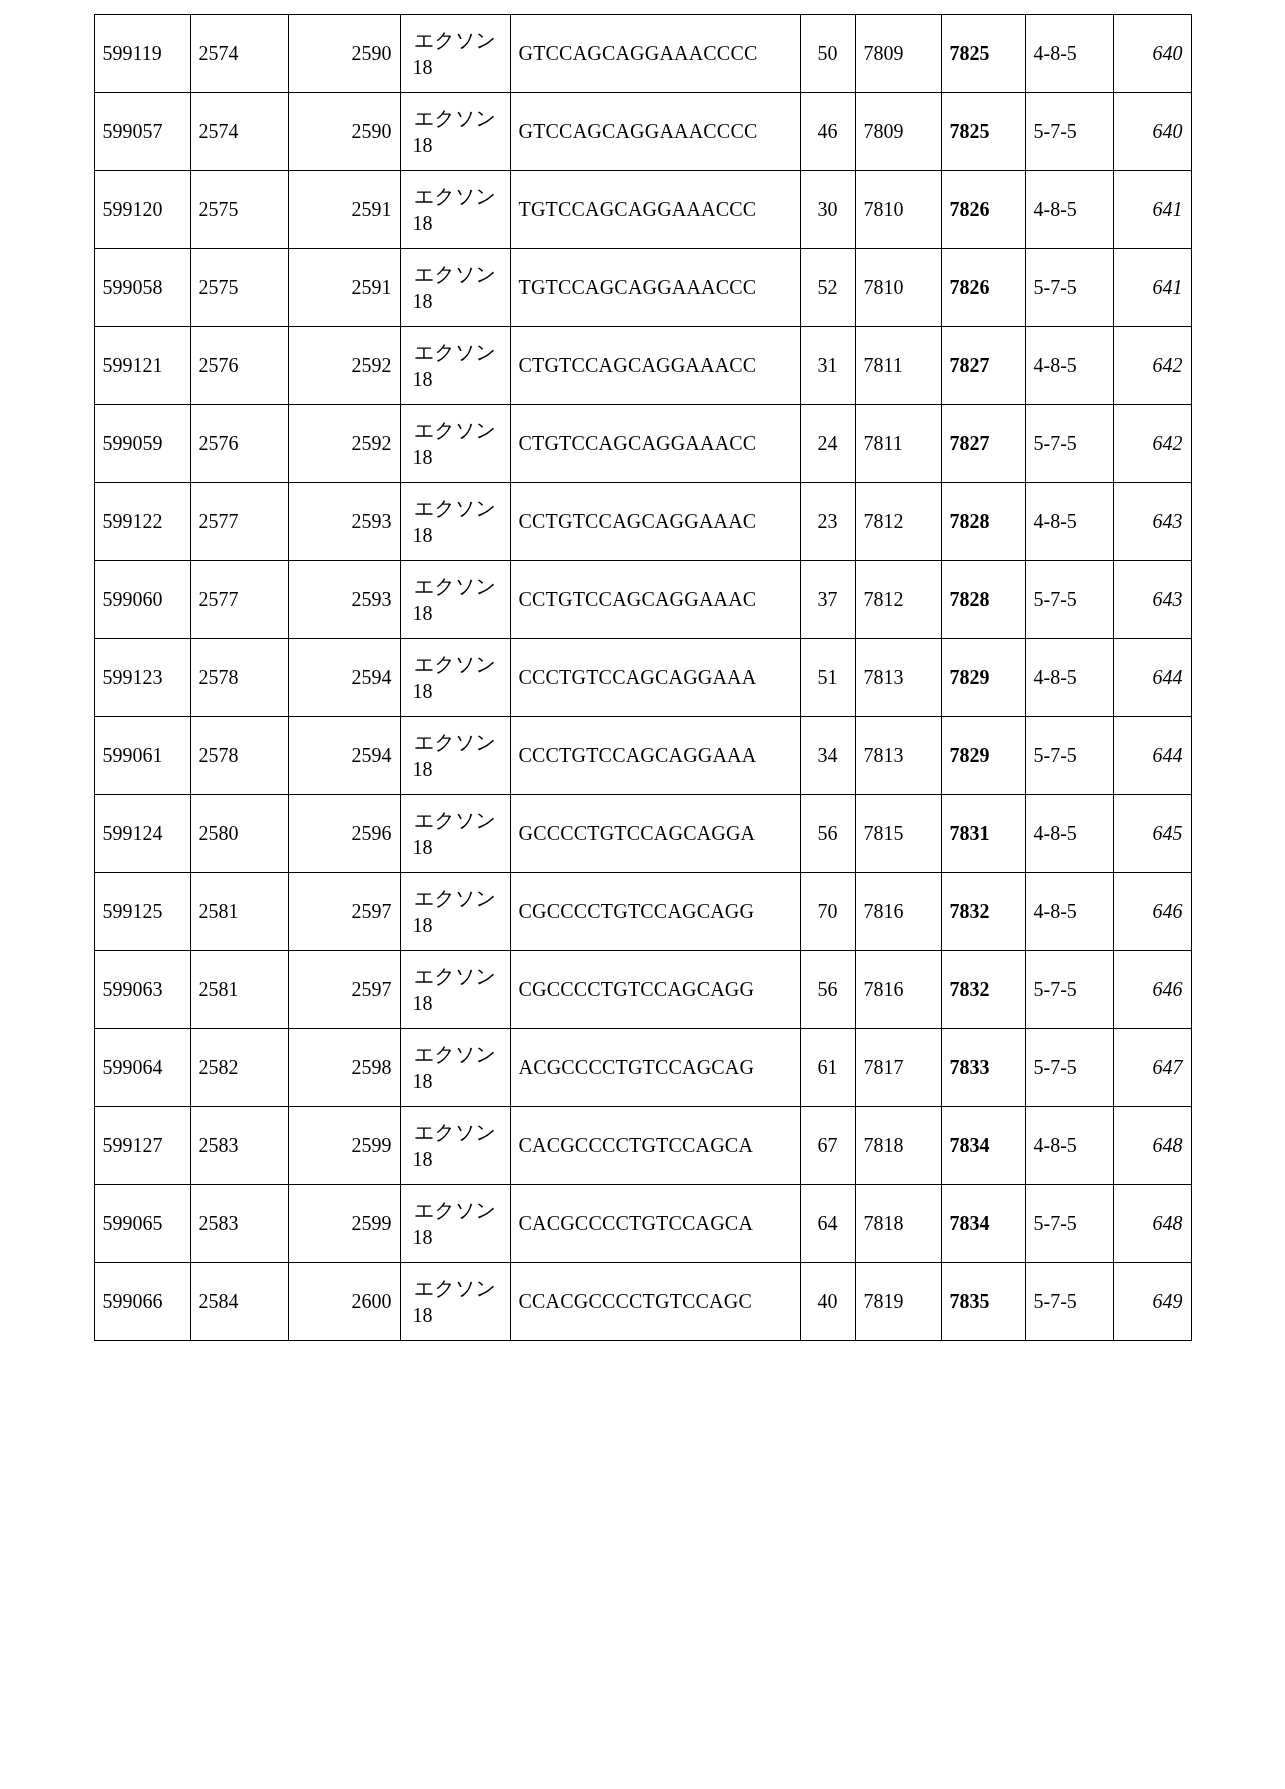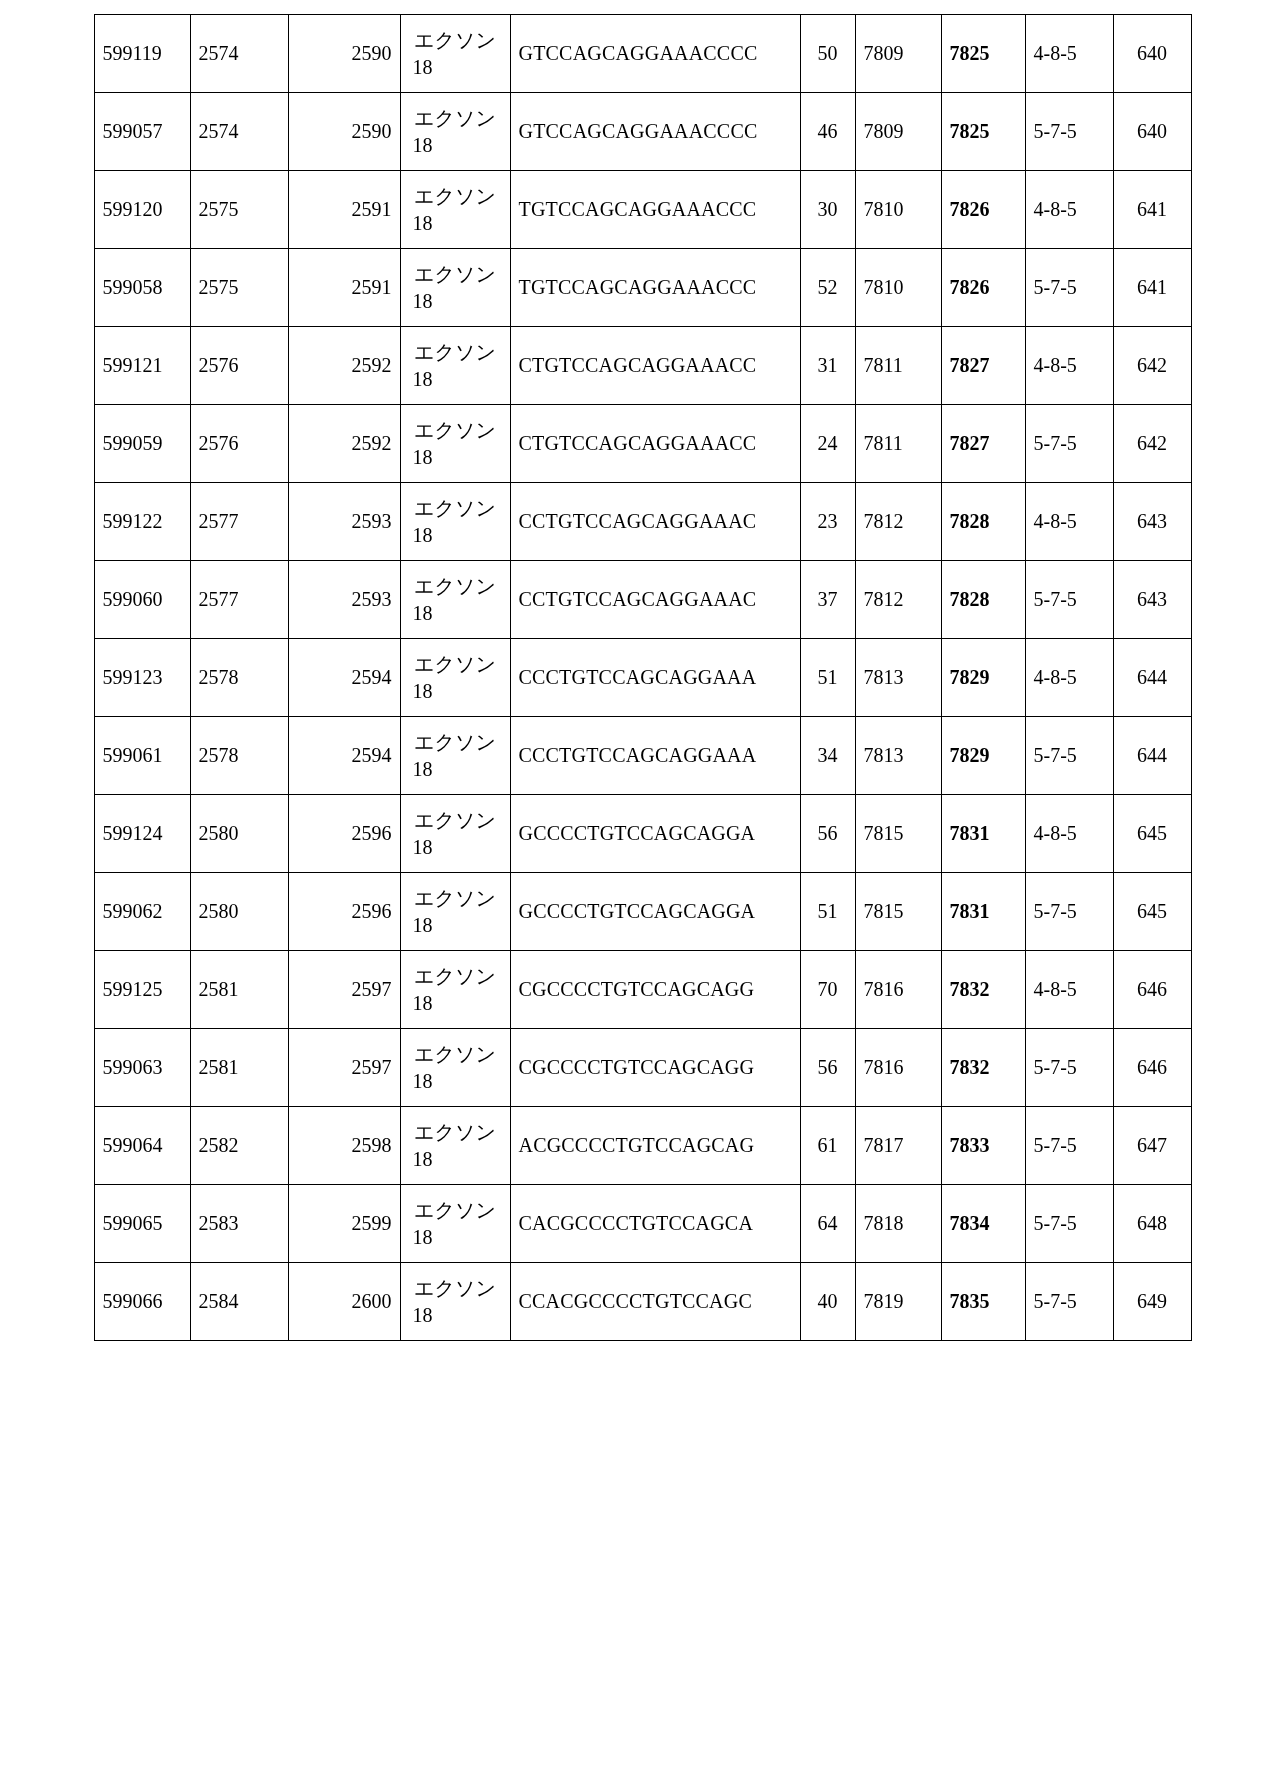--- a/index.html
+++ b/index.html
@@ -37,21 +37,21 @@
   }
   .c-id      { width: 96px;  text-align: left;   padding-left: 12px; }
   .c-start   { width: 98px;  text-align: left;   padding-left: 14px; }
   .c-end     { width: 112px; text-align: right;   padding-left: 14px; }
   .c-exon    { width: 110px; text-align: center; font-family: Liberation Serif, serif; font-size: 19px; }
   .c-seq     { width: 290px; text-align: left;   padding-left: 16px; letter-spacing: 0.2px; }
   .c-num     { width: 55px;  text-align: center;   padding-left: 10px; }
   .c-pos1    { width: 86px;  text-align: left;   padding-left: 12px; }
   .c-pos2    { width: 84px;  text-align: left;   padding-left: 12px; font-weight: bold; }
   .c-motif   { width: 88px;  text-align: left;   padding-left: 12px; }
-  .c-seqno   { width: 78px;  text-align: center;   padding-left: 14px; vertical-align: bottom; padding-bottom: 6px; }
+  .c-seqno   { width: 78px;  text-align: right;   padding-left: 14px; vertical-align: bottom; padding-bottom: 6px; font-style: italic; }
   .exon-line1 { display: block; }
   .exon-line2 { display: block; text-align: left; padding-left: 4px; }
 </style>
 </head>
 <body>
 
 <div class="page">
   <table class="seq-table">
     <tbody>
         <tr>
@@ -213,35 +213,20 @@
             <span class="exon-line2">18</span>
           </td>
           <td class="c-seq">GCCCCTGTCCAGCAGGA</td>
           <td class="c-num">56</td>
           <td class="c-pos1">7815</td>
           <td class="c-pos2">7831</td>
           <td class="c-motif">4-8-5</td>
           <td class="c-seqno">645</td>
         </tr>
         <tr>
-          <td class="c-id">599062</td>
-          <td class="c-start">2580</td>
-          <td class="c-end">2596</td>
-          <td class="c-exon">
-            <span class="exon-line1">エクソン</span>
-            <span class="exon-line2">18</span>
-          </td>
-          <td class="c-seq">GCCCCTGTCCAGCAGGA</td>
-          <td class="c-num">51</td>
-          <td class="c-pos1">7815</td>
-          <td class="c-pos2">7831</td>
-          <td class="c-motif">5-7-5</td>
-          <td class="c-seqno">645</td>
-        </tr>
-        <tr>
           <td class="c-id">599125</td>
           <td class="c-start">2581</td>
           <td class="c-end">2597</td>
           <td class="c-exon">
             <span class="exon-line1">エクソン</span>
             <span class="exon-line2">18</span>
           </td>
           <td class="c-seq">CGCCCCTGTCCAGCAGG</td>
           <td class="c-num">70</td>
           <td class="c-pos1">7816</td>
@@ -271,20 +256,35 @@
           <td class="c-exon">
             <span class="exon-line1">エクソン</span>
             <span class="exon-line2">18</span>
           </td>
           <td class="c-seq">ACGCCCCTGTCCAGCAG</td>
           <td class="c-num">61</td>
           <td class="c-pos1">7817</td>
           <td class="c-pos2">7833</td>
           <td class="c-motif">5-7-5</td>
           <td class="c-seqno">647</td>
+        </tr>
+        <tr>
+          <td class="c-id">599127</td>
+          <td class="c-start">2583</td>
+          <td class="c-end">2599</td>
+          <td class="c-exon">
+            <span class="exon-line1">エクソン</span>
+            <span class="exon-line2">18</span>
+          </td>
+          <td class="c-seq">CACGCCCCTGTCCAGCA</td>
+          <td class="c-num">67</td>
+          <td class="c-pos1">7818</td>
+          <td class="c-pos2">7834</td>
+          <td class="c-motif">4-8-5</td>
+          <td class="c-seqno">648</td>
         </tr>
         <tr>
           <td class="c-id">599065</td>
           <td class="c-start">2583</td>
           <td class="c-end">2599</td>
           <td class="c-exon">
             <span class="exon-line1">エクソン</span>
             <span class="exon-line2">18</span>
           </td>
           <td class="c-seq">CACGCCCCTGTCCAGCA</td>

